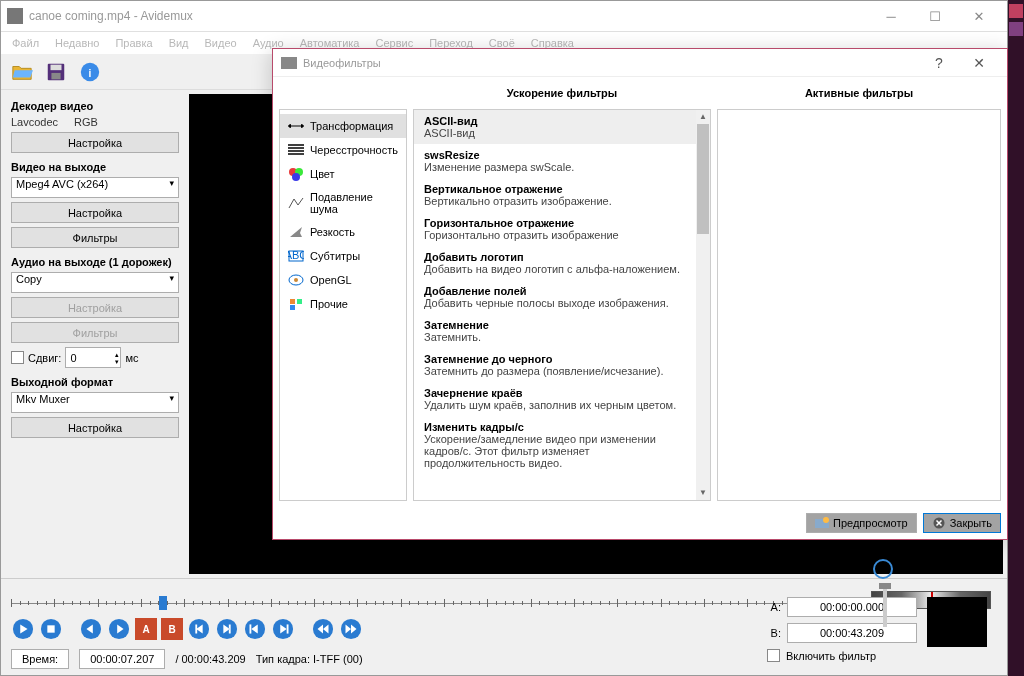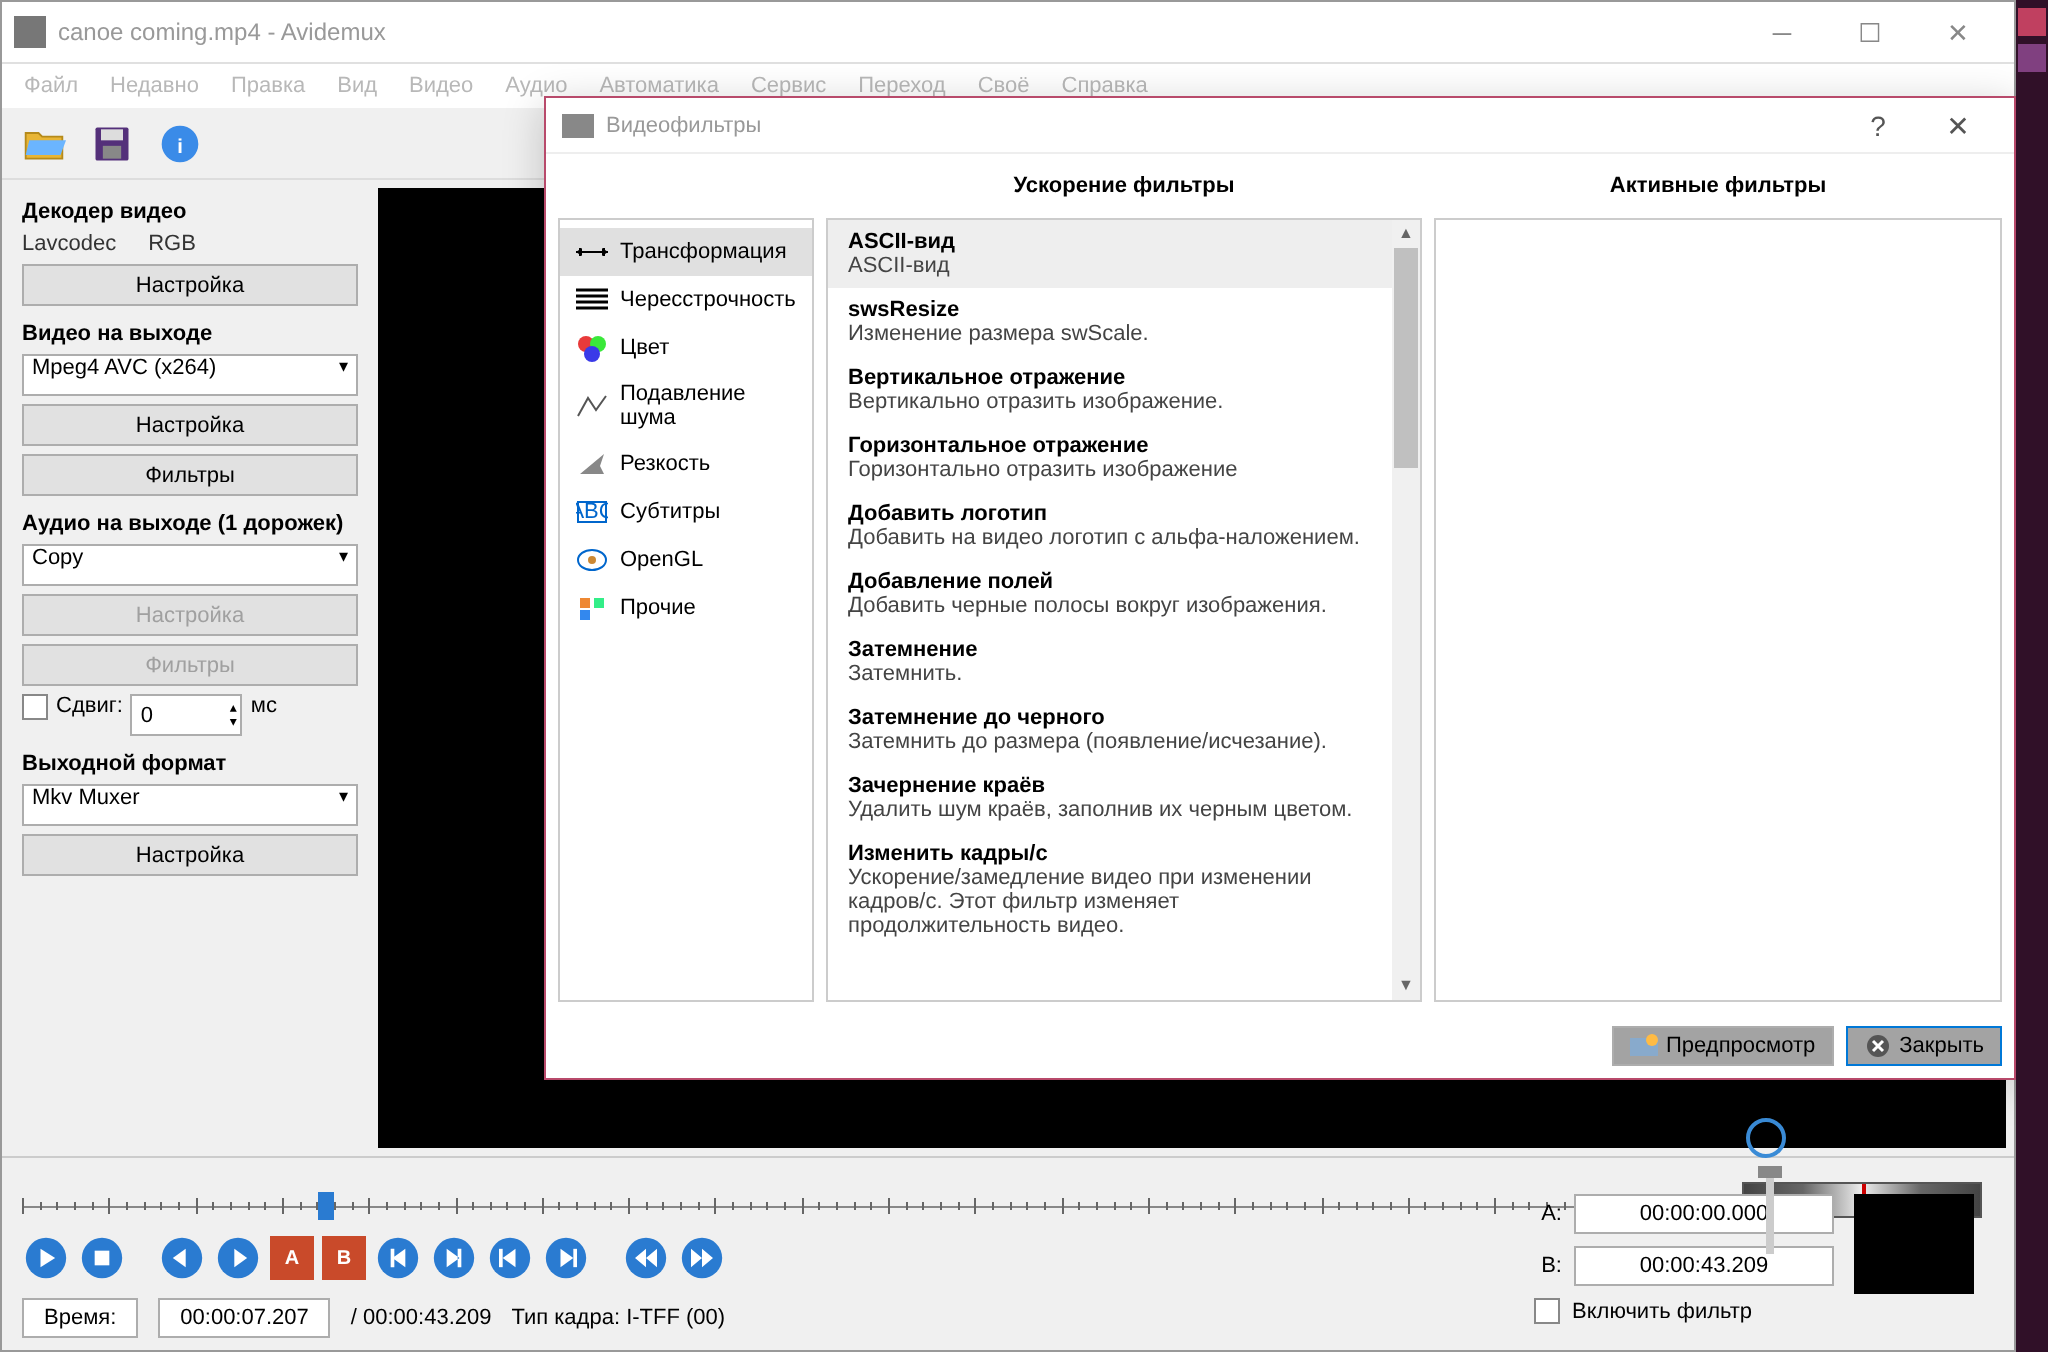--- a/index.html
+++ b/index.html
@@ -18,21 +18,21 @@
 .tbtn svg { width: 22px; height: 22px; }
 
 .content { flex: 1; display: flex; min-height: 0; }
 .sidebar { width: 188px; padding: 6px 10px; display: flex; flex-direction: column; gap: 4px; }
 .section-label { font-weight: bold; font-size: 11px; margin-top: 4px; }
 .section-sub { display: flex; gap: 16px; font-size: 11px; color: #333; }
 .btn { height: 21px; border: 1px solid #adadad; background: #e1e1e1; display: flex; align-items: center; justify-content: center; cursor: pointer; font-size: 11px; }
 .btn.disabled { color: #a0a0a0; }
 .select { height: 21px; border: 1px solid #adadad; background: #fff; display: flex; padding: 0 4px; position: relative; }
 .select::after { content: "▾"; position: absolute; right: 4px; font-size: 9px; }
-.chk-row { display: flex; align-items: flex-start; gap: 4px; }
+.chk-row { display: flex; align-items: center; gap: 4px; }
 .chk { width: 13px; height: 13px; border: 1px solid #888; background: #fff; }
 .spinner { width: 56px; height: 21px; border: 1px solid #adadad; background: #fff; display: flex; align-items: center; padding: 0 4px; position: relative; }
 .spinner::after { content: "▴\A▾"; white-space: pre; line-height: 7px; font-size: 7px; position: absolute; right: 2px; }
 
 .video-area { flex: 1; background: #000; margin: 4px 4px 4px 0; }
 
 
 .bottom { border-top: 1px solid #ccc; padding: 6px 10px; }
 .ruler { height: 28px; position: relative; margin-bottom: 4px; }
 .ruler-line { position: absolute; left: 0; right: 120px; top: 18px; height: 1px; background: #888; }
@@ -478,21 +478,21 @@
             <div class="filter-item">
               <div class="fname">Горизонтальное отражение</div>
               <div class="fdesc">Горизонтально отразить изображение</div>
             </div>
             <div class="filter-item">
               <div class="fname">Добавить логотип</div>
               <div class="fdesc">Добавить на видео логотип с альфа-наложением.</div>
             </div>
             <div class="filter-item">
               <div class="fname">Добавление полей</div>
-              <div class="fdesc">Добавить черные полосы вокруг изображения.</div>
+              <div class="fdesc">Добавить черные полосы выходе изображения.</div>
             </div>
             <div class="filter-item">
               <div class="fname">Затемнение</div>
               <div class="fdesc">Затемнить.</div>
             </div>
             <div class="filter-item">
               <div class="fname">Затемнение до черного</div>
               <div class="fdesc">Затемнить до размера (появление/исчезание).</div>
             </div>
             <div class="filter-item">

